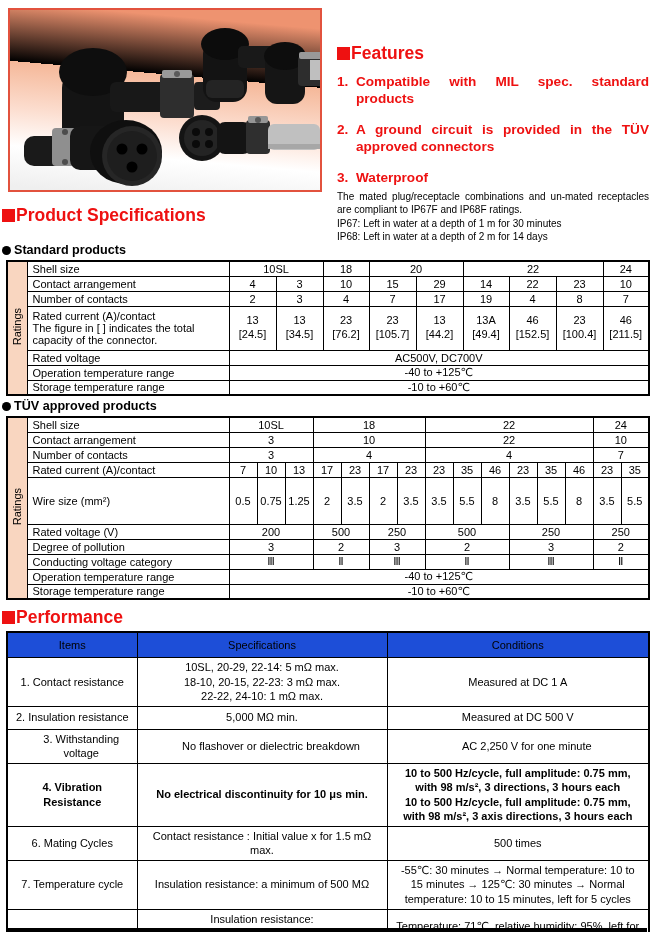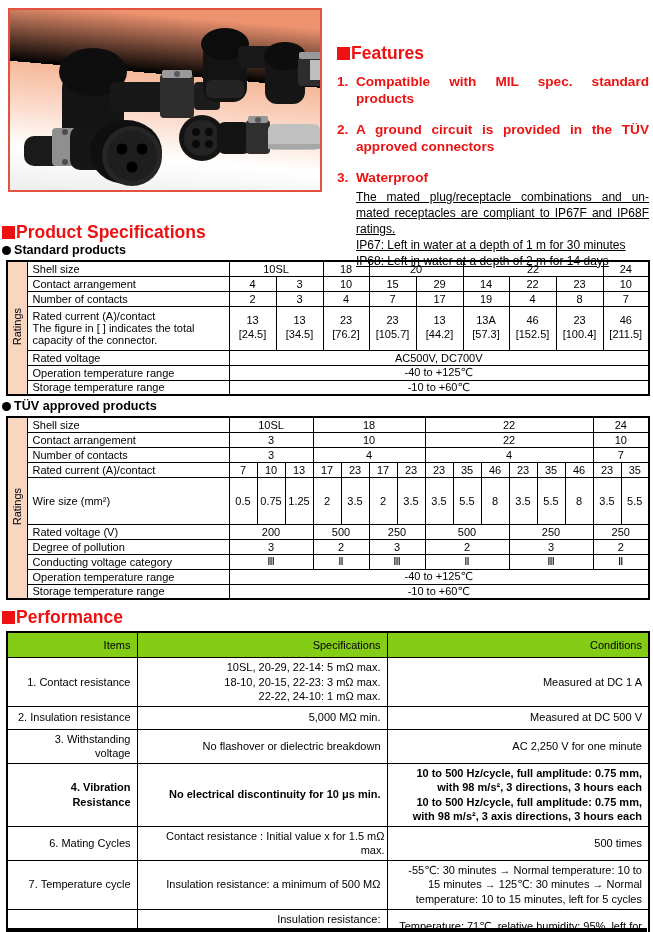--- a/index.html
+++ b/index.html
@@ -14,38 +14,38 @@
     border:2px solid #e2523e;box-sizing:content-box;overflow:hidden;
   }
   .photo svg{display:block;}
   .features{position:absolute;left:337px;top:4px;width:312px;}
   .h-red{display:flex;align-items:center;color:#ee1111;font-weight:bold;font-size:17.5px;letter-spacing:0;}
   .sq{width:13px;height:13px;background:#ee1111;flex:none;margin-right:1px;}
   .features .h-red{margin-bottom:9px;margin-top:39px;}
   .feat-item{display:flex;color:#ee1111;font-weight:bold;font-size:13.6px;line-height:1.28;margin-bottom:13px;}
   .fnum{width:19px;flex:none;}
   .ftext{flex:1;text-align:justify;}
-  .feat-body{margin-left:19px;font-size:12px;line-height:1.33;margin-top:-2px;text-decoration:underline;}
+  .feat-body{font-size:10px;line-height:1.33;margin-top:-2px;}
   .feat-body .jp{margin:0;text-align:justify;}
   .feat-body .ip{margin:0;}
-  .spec-heading{position:absolute;left:2px;top:222px;}
+  .spec-heading{position:absolute;left:2px;top:205px;}
   .subhead{display:flex;align-items:center;font-weight:bold;font-size:12.6px;margin:3px 0 3px 2px;}
   .dot{width:9px;height:9px;border-radius:50%;background:#000;flex:none;margin-right:3px;}
   table{border-collapse:collapse;table-layout:fixed;margin-left:6px;border:2px solid #000;}
   td{border:1px solid #000;font-size:11px;text-align:center;padding:0 3px;vertical-align:middle;overflow:hidden;}
   .lbl{text-align:left;padding-left:5px;}
   .ratings{background:#f9d6c0;padding:0;}
   .vert{writing-mode:vertical-rl;transform:rotate(180deg);display:inline-block;font-size:11px;}
   .std tr,.tuv tr{height:15px;}
   .std tr.tall{height:44px;}
   .ml{white-space:pre-line;line-height:1.25;}
   .pre{white-space:pre-wrap !important;}
   .perf{margin-top:2px;}
-  .perf td{text-align:right;padding:2px 6px;line-height:1.32;white-space:pre-line;}
-  .perf .hdr td{background:#84cc16;text-align:right;height:20px;white-space:normal;}
+  .perf td{text-align:center;padding:2px 6px;line-height:1.32;white-space:pre-line;}
+  .perf .hdr td{background:#1d4ed8;text-align:center;height:20px;white-space:normal;}
   .p1 td{height:42px;} .p2 td{height:18px;} .p3 td{height:18px;padding-left:24px;}
   .p4 td{height:54px;font-weight:bold;} .p5 td{height:28px;} .p6 td{height:18px;}
   .p7 td{height:44px;} .p8 td{height:40px;}
   .perf-heading{margin:7px 0 3px 2px;}
   .bottom-bar{position:absolute;left:8px;bottom:0;width:639px;height:4px;background:#000;}
 </style>
 </head>
 <body>
 
 <div class="top">
@@ -214,21 +214,21 @@
 [24.5]</td>
     <td class="ml">13
 [34.5]</td>
     <td class="ml">23
 [76.2]</td>
     <td class="ml">23
 [105.7]</td>
     <td class="ml">13
 [44.2]</td>
     <td class="ml">13A
-[57.3]</td>
+[49.4]</td>
     <td class="ml">46
 [152.5]</td>
     <td class="ml">23
 [100.4]</td>
     <td class="ml">46
 [211.5]</td>
   </tr>
   <tr>
     <td class="lbl">Rated voltage</td>
     <td colspan="9">AC500V, DC700V</td>

